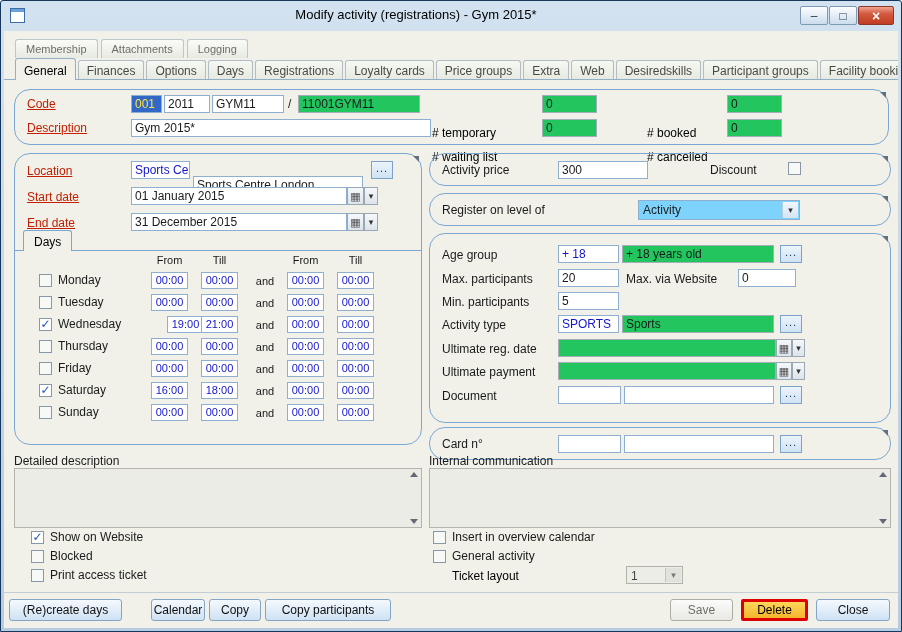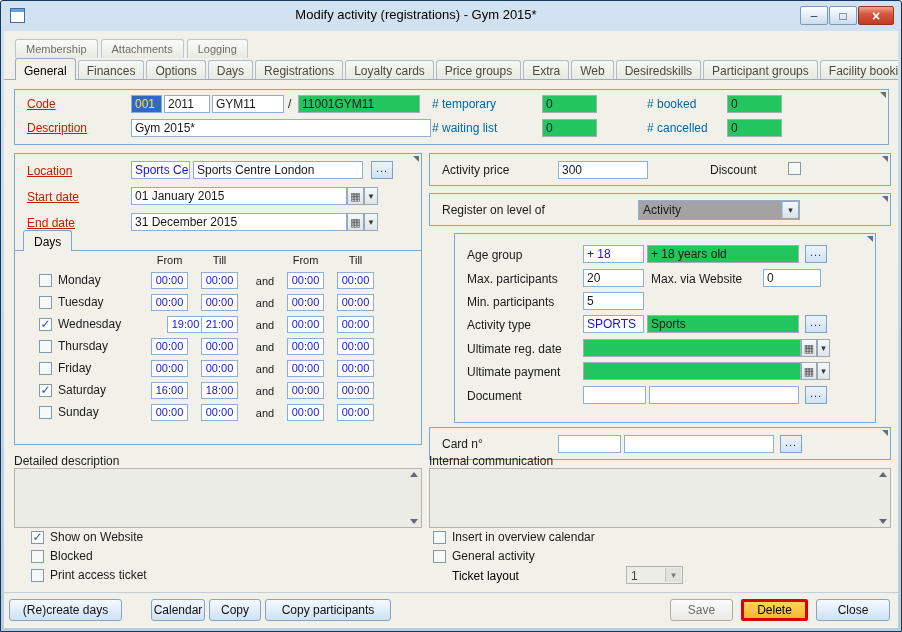--- a/index.html
+++ b/index.html
@@ -9,38 +9,38 @@
   .titlebar{position:absolute;top:0;left:0;right:0;height:29px;}
   .title{position:absolute;left:40px;right:110px;top:6px;text-align:center;font-size:13px;color:#000;white-space:nowrap;overflow:hidden;}
   .win-icon{position:absolute;left:9px;top:7px;width:15px;height:15px;background:#fff;border:1px solid #3a6ea5;box-shadow:inset 0 3px 0 #6ea0d8;box-sizing:border-box;}
   .win-controls{position:absolute;right:7px;top:5px;display:flex;gap:1px;}
   .wbtn{width:28px;height:19px;border:1px solid #7e99b4;border-radius:2px;display:flex;align-items:center;justify-content:center;
     font-size:12px;color:#1d3a58;background:linear-gradient(#fdfeff,#ccdcec);box-sizing:border-box;}
   .wbtn.close{width:36px;background:linear-gradient(#f2a493,#d2593f 40%,#c13c22);color:#fff;border-color:#8c3728;font-weight:bold;font-size:14px;}
   .content{position:absolute;left:3px;right:3px;top:30px;bottom:3px;background:#f1f1ea;overflow:hidden;font-size:12px;color:#1a1a1a;}
   .lbl{position:absolute;font-size:12px;white-space:nowrap;color:#1a1a1a;}
   .rlbl{color:#c22000;text-decoration:underline;}
-  .glbl{color:#0369a1;}
+  .glbl{color:#000000;margin-top:29px;}
   .dim{color:#000000;}
   .sm{font-size:11px;}
   .fld{position:absolute;box-sizing:border-box;height:18px;border:1px solid #8fafd0;background:#fff;padding:1px 3px;font-size:12px;line-height:14px;white-space:nowrap;overflow:hidden;}
   .fld.gray{background:#22c55e;border-color:#a3aeb8;}
   .fld.bluetext{color:#1515cc;}
   .fld.sel{background:#3168c6;color:#fde047;}
   .tf{position:absolute;box-sizing:border-box;width:37px;height:17px;border:1px solid #8fafd0;background:#fff;color:#1515cc;font-size:11px;line-height:15px;text-align:center;}
   .cb{position:absolute;box-sizing:border-box;width:13px;height:13px;border:1px solid #8798a6;background:#f7f9f6;font-size:12px;line-height:11px;text-align:center;color:transparent;font-weight:bold;overflow:hidden;}
   .cb.checked{color:#2053c0;background:#fff;}
   .dots{position:absolute;box-sizing:border-box;width:22px;height:18px;border:1px solid #7da2c8;background:linear-gradient(#ecf4fc,#cfe2f4);font-size:11px;line-height:12px;text-align:center;color:#223a55;letter-spacing:1px;}
   .pickbtn{position:absolute;box-sizing:border-box;height:18px;border:1px solid #9aa8b4;background:linear-gradient(#f6f8fa,#dde4ea);text-align:center;font-size:11px;line-height:16px;color:#555;padding:0;}
   .ddb{font-size:9px;color:#333;}
-  .select{position:absolute;box-sizing:border-box;height:20px;border:1px solid #8fafd0;background:#a3a3a3;padding:2px 18px 2px 4px;font-size:12px;line-height:15px;}
+  .select{position:absolute;box-sizing:border-box;height:20px;border:1px solid #8fafd0;background:#7dd3fc;padding:2px 18px 2px 4px;font-size:12px;line-height:15px;}
   .select .arr{position:absolute;right:1px;top:1px;bottom:1px;width:15px;background:linear-gradient(#f2f7fc,#d4e4f2);border-left:1px solid #b7cade;text-align:center;font-size:9px;line-height:16px;color:#333;}
   .select.graysel{background:#ededе7;background:#ededE7;border-color:#b2b2aa;color:#444;}
   .select.graysel .arr{background:#e2e2dc;border-left-color:#c4c4bc;color:#777;}
-  .gbox{position:absolute;box-sizing:border-box;border:1px solid #7aa7d4;border-radius:0;}
+  .gbox{position:absolute;box-sizing:border-box;border:1px solid #7aa7d4;border-radius:16px;}
   .corner{position:absolute;top:2px;right:2px;width:0;height:0;border-top:6px solid #607181;border-left:6px solid transparent;}
   .tarea{position:absolute;box-sizing:border-box;background:#ecece6;border:1px solid #b4b4ac;}
   .tri-up{position:absolute;right:3px;top:3px;width:0;height:0;border-left:4px solid transparent;border-right:4px solid transparent;border-bottom:5px solid #667;}
   .tri-down{position:absolute;right:3px;bottom:3px;width:0;height:0;border-left:4px solid transparent;border-right:4px solid transparent;border-top:5px solid #667;}
   .tabs1{position:absolute;left:11px;top:8px;white-space:nowrap;}
   .tab1{display:inline-block;padding:3px 10px;font-size:11px;color:#6e6e68;background:linear-gradient(#fafbf7,#e7eae2);
     border:1px solid #bcc6cc;border-bottom:none;border-radius:3px 3px 0 0;margin-right:3px;}
   .tabline{position:absolute;left:0;right:0;top:48px;height:1px;background:#93aec9;z-index:1;}
   .tabs2{position:absolute;left:11px;top:27px;height:22px;z-index:2;white-space:nowrap;}
   .tab2{display:inline-block;vertical-align:top;box-sizing:border-box;height:19px;margin-top:2px;padding:3px 8px 0;font-size:12px;color:#4a4a44;
@@ -103,21 +103,21 @@
       <span class="lbl glbl" style="left:417px;top:31px"># waiting list</span>
       <span class="fld gray" style="left:527px;top:29px;width:55px">0</span>
       <span class="lbl glbl" style="left:632px;top:31px"># cancelled</span>
       <span class="fld gray" style="left:712px;top:29px;width:55px">0</span>
     </div>
 
     <div class="gbox" style="left:10px;top:122px;width:408px;height:292px">
       <i class="corner"></i>
       <span class="lbl rlbl" style="left:12px;top:10px">Location</span>
       <span class="fld bluetext" style="left:116px;top:7px;width:59px">Sports Centre</span>
-      <span class="fld" style="left:178px;top:7px;width:170px">Sports Centre London</span>
+      <span class="fld" style="left:178px;top:22px;width:170px">Sports Centre London</span>
       <span class="dots" style="left:356px;top:7px"><span>...</span></span>
 
       <span class="lbl rlbl" style="left:12px;top:36px">Start date</span>
       <span class="fld" style="left:116px;top:33px;width:216px">01 January 2015</span>
       <span class="pickbtn" style="left:332px;top:33px;width:17px"><span>▦</span></span>
       <span class="pickbtn ddb" style="left:349px;top:33px;width:14px"><span>▾</span></span>
 
       <span class="lbl rlbl" style="left:12px;top:62px">End date</span>
       <span class="fld" style="left:116px;top:59px;width:216px">31 December 2015</span>
       <span class="pickbtn" style="left:332px;top:59px;width:17px"><span>▦</span></span>
@@ -195,21 +195,21 @@
       <span class="lbl" style="left:280px;top:9px">Discount</span>
       <span class="cb" style="left:358px;top:8px">✓</span>
     </div>
 
     <div class="gbox" style="left:425px;top:162px;width:462px;height:33px">
       <i class="corner"></i>
       <span class="lbl" style="left:12px;top:9px">Register on level of</span>
       <span class="select" style="left:208px;top:6px;width:162px"><span>Activity</span><span class="arr">▾</span></span>
     </div>
 
-    <div class="gbox" style="left:450px;top:202px;width:422px;height:190px">
+    <div class="gbox" style="left:425px;top:202px;width:462px;height:190px">
       <i class="corner"></i>
       <span class="lbl" style="left:12px;top:14px">Age group</span>
       <span class="fld bluetext" style="left:128px;top:11px;width:61px">+ 18</span>
       <span class="fld gray" style="left:192px;top:11px;width:152px">+ 18 years old</span>
       <span class="dots" style="left:350px;top:11px"><span>...</span></span>
 
       <span class="lbl" style="left:12px;top:38px">Max. participants</span>
       <span class="fld" style="left:128px;top:35px;width:61px">20</span>
       <span class="lbl" style="left:196px;top:38px">Max. via Website</span>
       <span class="fld" style="left:308px;top:35px;width:58px">0</span>

